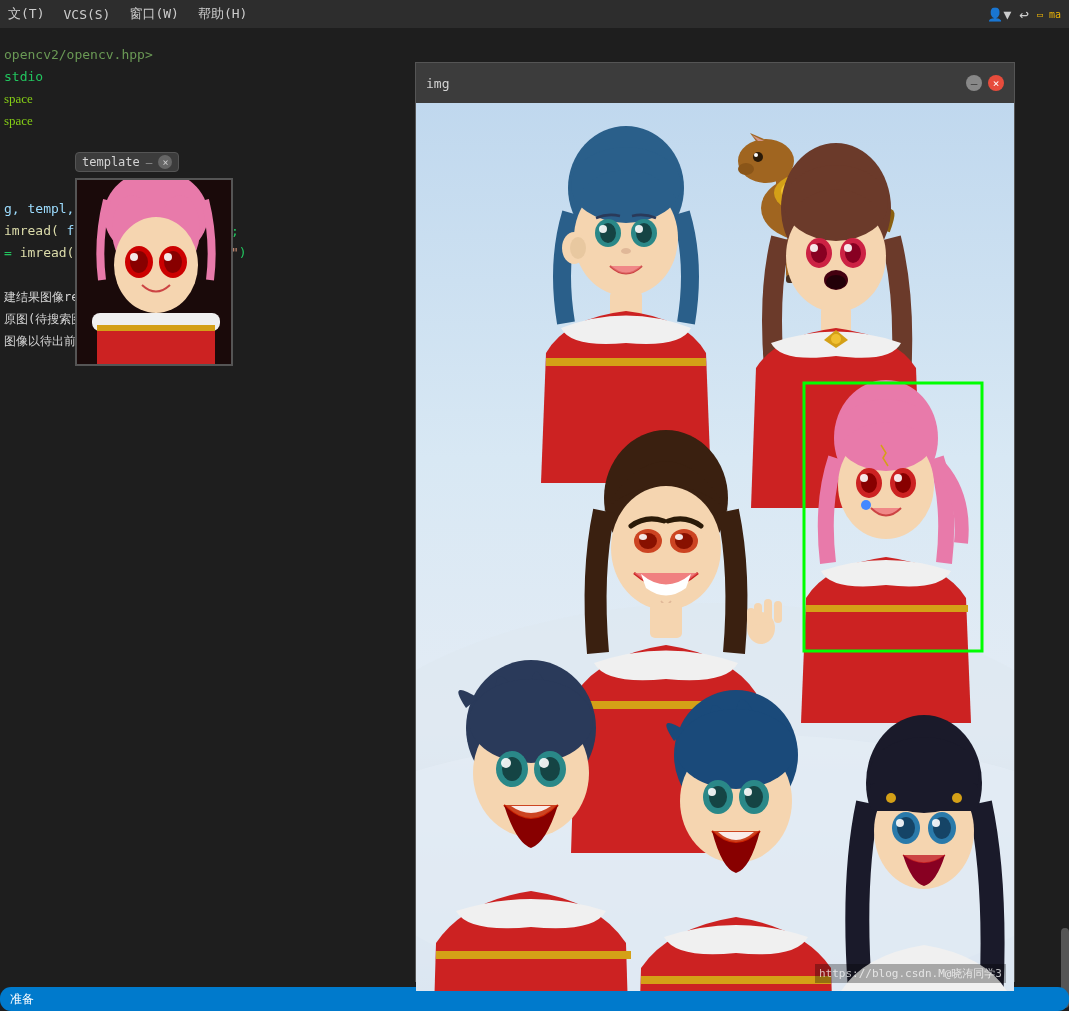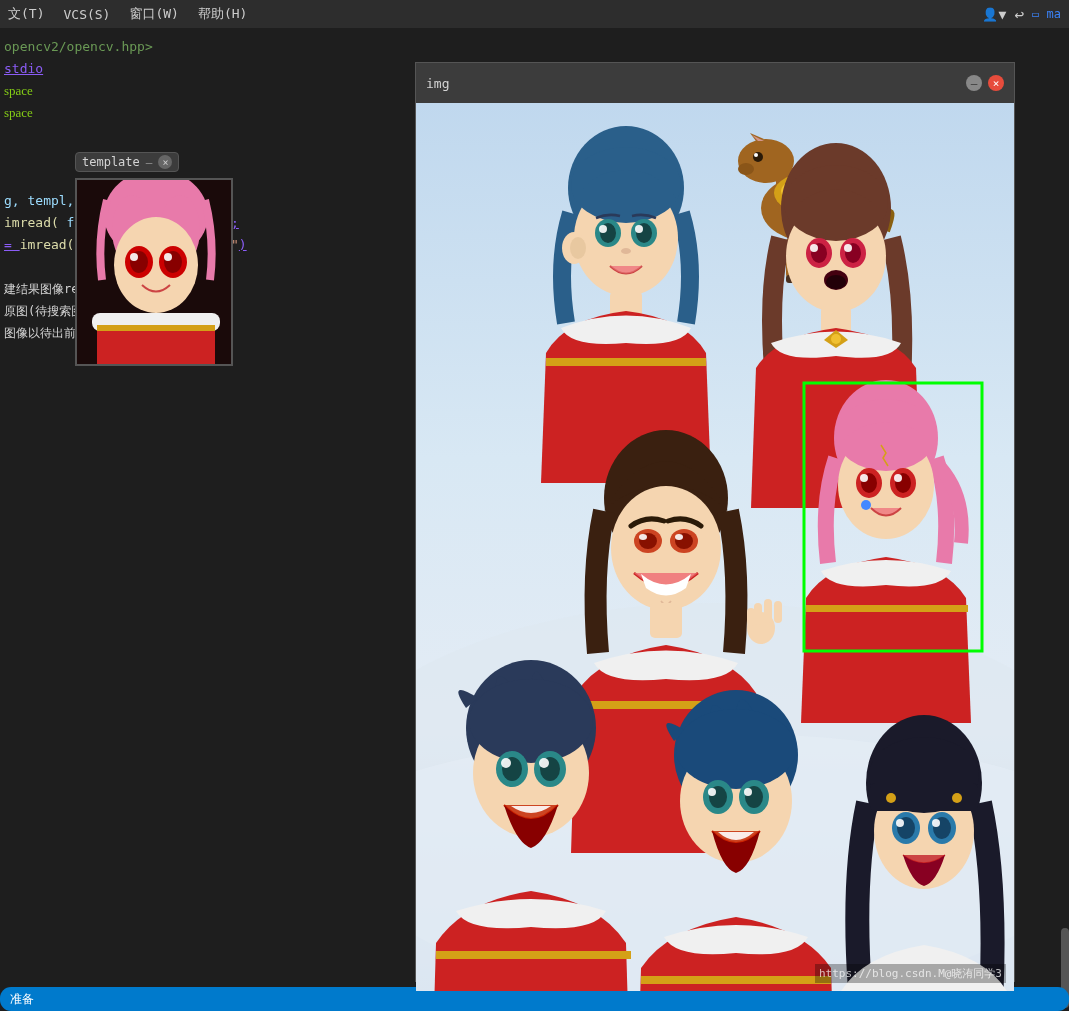--- a/index.html
+++ b/index.html
@@ -66,21 +66,21 @@
       align-items: center;
       padding-left: 4px;
       font-size: 13px;
       line-height: 22px;
       white-space: nowrap;
     }
 
     .kw-blue { color: #84cc16; font-family: Liberation Serif, serif; }
     .kw-green { color: #6a9955; }
     .kw-yellow { color: #dcdcaa; }
-    .kw-white { color: #8b5cf6; text-decoration: underline; }
+    .kw-white { color: #22c55e; }
     .kw-gray { color: #808080; }
     .kw-comment { color: #6a9955; }
     .kw-light-blue { color: #9cdcfe; }
     .kw-string { color: #ce9178; }
     .chinese { color: #d4d4d4; font-size: 12px; }
 
     
     .template-tooltip {
       position: absolute;
       top: 152px;
@@ -247,26 +247,26 @@
 <div class="menu-bar">
   <span class="menu-item">文(T)</span>
   <span class="menu-item">VCS(S)</span>
   <span class="menu-item">窗口(W)</span>
   <span class="menu-item">帮助(H)</span>
 </div>
 
 <div class="top-right-icons">
   <span style="color:#ccc;font-size:13px;">👤▼</span>
   <span style="color:#ccc;font-size:16px;">↩</span>
-  <span style="color:#3b82f6;font-size:12px;">▭ ma</span>
+  <span style="color:#eab308;font-size:10px;">▭ ma</span>
 </div>
 
 <div class="code-area">
 
-  <div class="code-line" style="margin-top: 8px;">
+  <div class="code-line" style="margin-top: 16px;">
     <span class="kw-green">opencv2/opencv.hpp&gt;</span>
   </div>
   <div class="code-line">
     <span class="kw-white">stdio</span>
   </div>
   <div class="code-line">
     <span class="kw-blue">space</span>
   </div>
   <div class="code-line">
     <span class="kw-blue">space</span>

